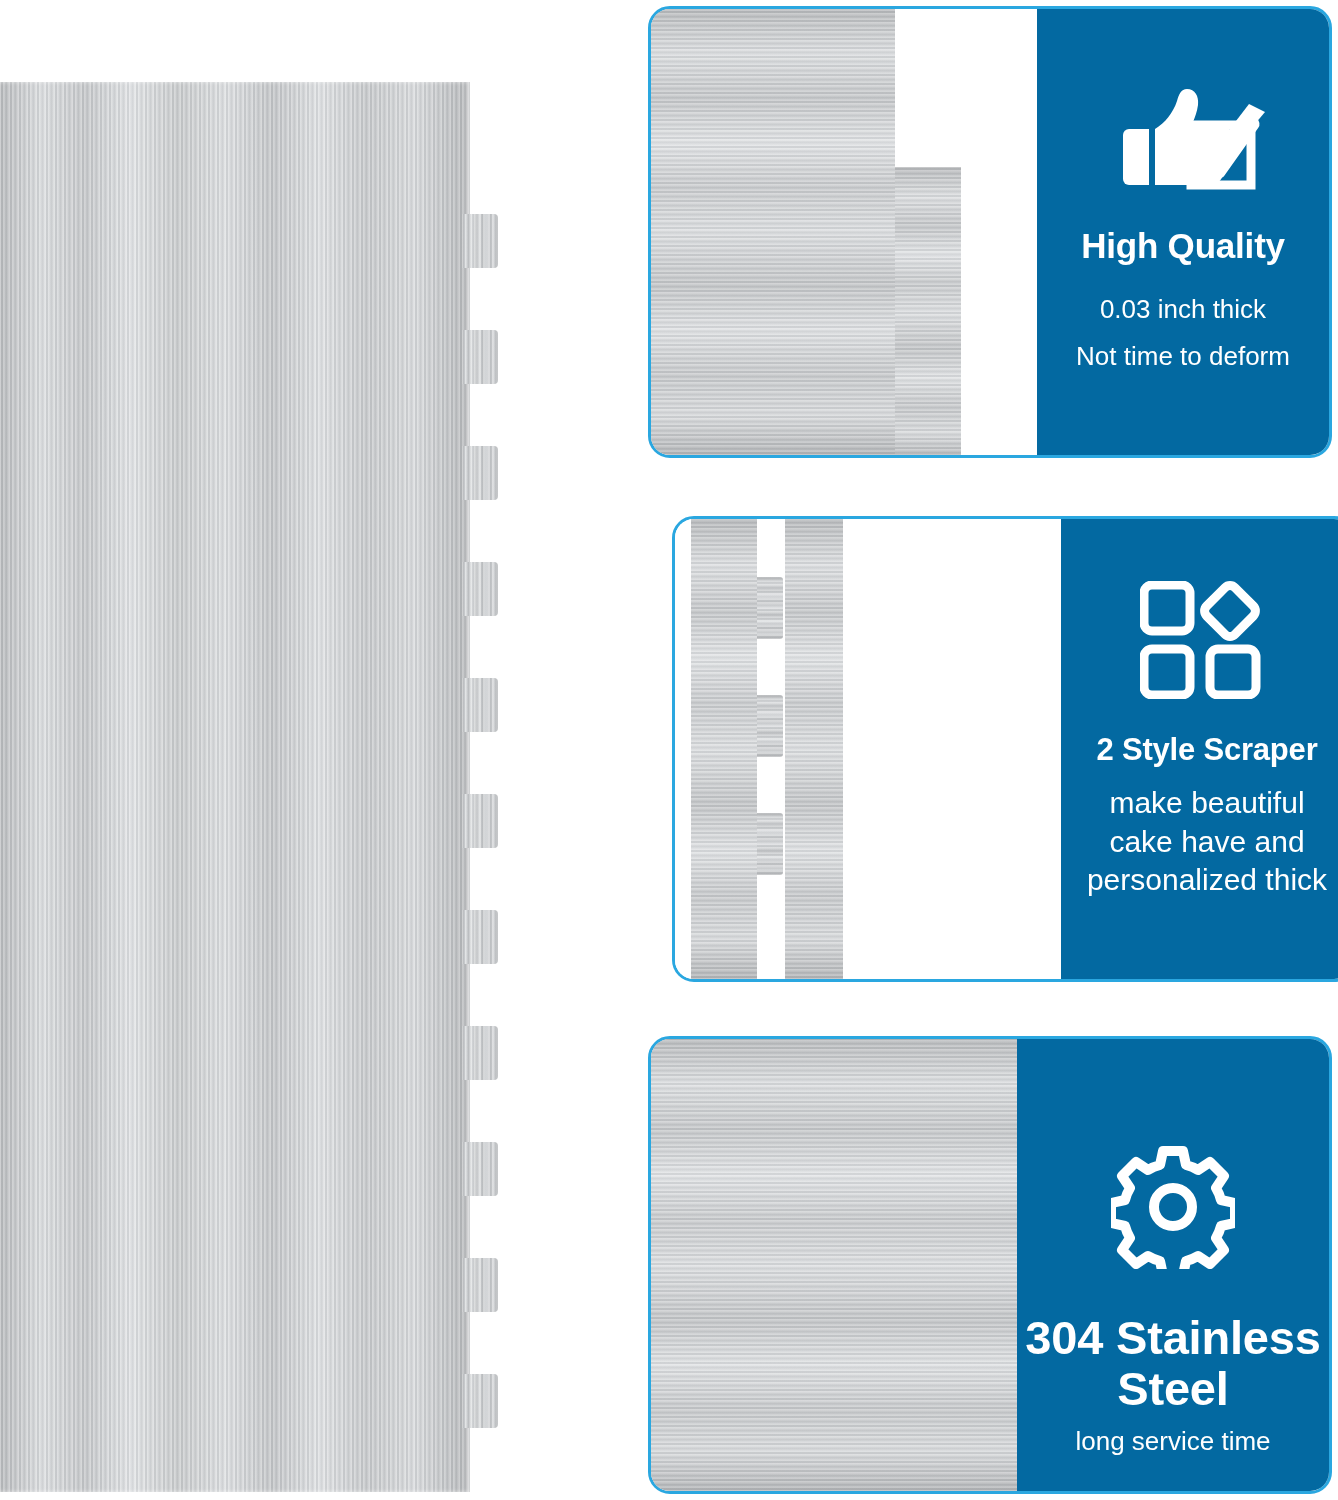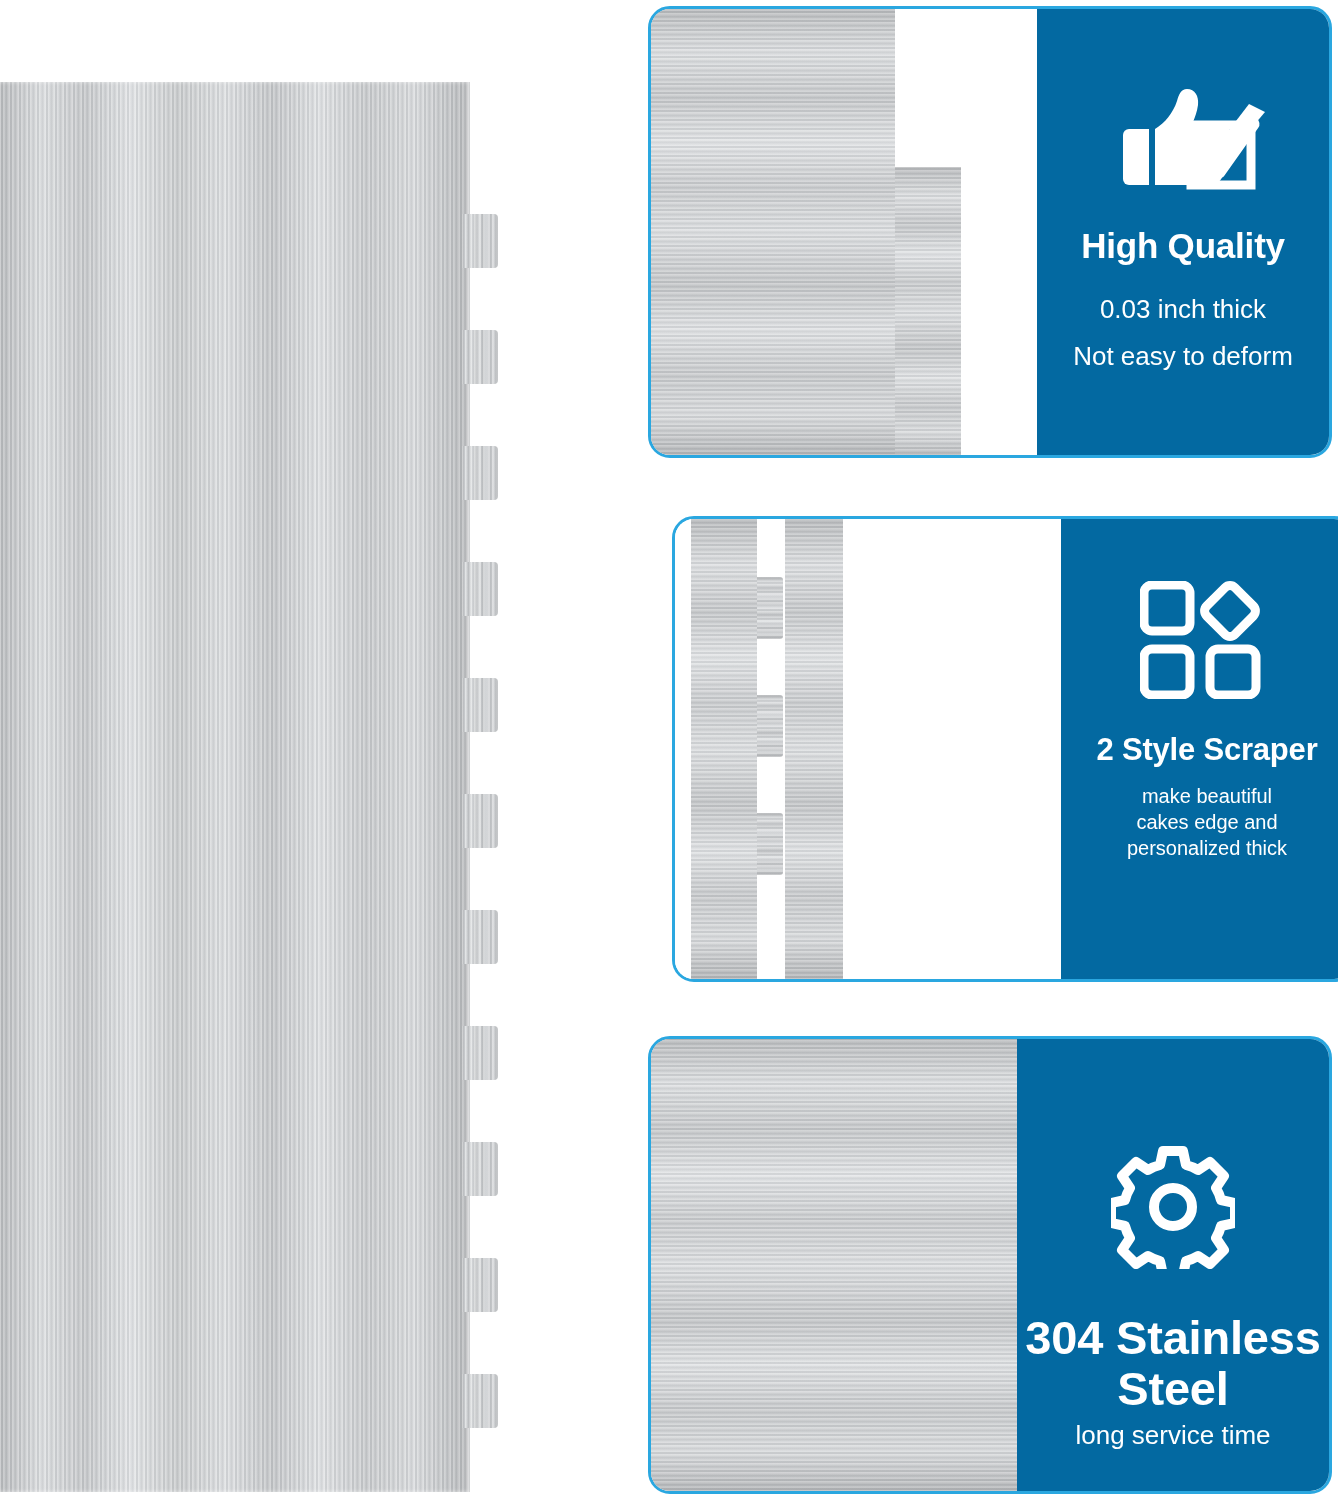--- a/index.html
+++ b/index.html
@@ -138,21 +138,21 @@
     position: absolute; left: 0; top: 0; width: 244px; height: 100%;
   }
   #q-metal-step {
     position: absolute; left: 244px; top: 158px; width: 66px; height: 292px;
   }
 
   
   #card-style .card-photo { width: 392px; }
   #card-style .card-info  { width: 292px; padding-top: 62px; }
   #card-style .info-title { font-size: 31px; margin-top: 30px; }
-  #card-style .info-sub   { font-size: 20px; margin-top: 18px; }
+  #card-style .info-sub   { font-size: 30px; margin-top: 18px; }
 
   #s-white {
     position: absolute; left: 0; top: 0; width: 392px; height: 100%;
     background: #ffffff;
   }
   #s-strip-left {
     position: absolute; left: 16px; top: 0; width: 66px; height: 100%;
   }
   #s-strip-mid {
     position: absolute; left: 110px; top: 0; width: 58px; height: 100%;
@@ -204,21 +204,21 @@
       <svg width="168" height="112" viewBox="0 0 168 112" fill="none" xmlns="http://www.w3.org/2000/svg">
         <path d="M30 44 h20 v56 h-20 a6 6 0 0 1 -6 -6 v-44 a6 6 0 0 1 6 -6 z" fill="#ffffff"></path>
         <path d="M56 44 c10 -6 18 -16 22 -28 c2 -7 4 -12 10 -12 c8 0 12 7 11 16 c-1 7 -3 12 -5 17 h26 c7 0 12 5 11 12 l-6 37 c-1 8 -6 14 -14 14 h-55 z" fill="#ffffff"></path>
         <path d="M92 40 h60 v60 h-60 z" fill="none" stroke="#ffffff" stroke-width="9"></path>
         <path d="M104 70 l16 17 l34 -48" fill="none" stroke="#ffffff" stroke-width="13" stroke-linecap="round" stroke-linejoin="round"></path>
         <path d="M150 19 l16 8 l-42 50 l-13 -7 z" fill="#ffffff"></path>
       </svg>
     </span>
     <div class="info-title">High Quality</div>
     <div class="info-sub">0.03 inch thick</div>
-    <div class="info-sub">Not easy to deform</div>
+    <div class="info-sub">Not time to deform</div>
   </div>
 </div>
 
 <div id="card-style" class="card">
 
   <div class="card-photo">
     <div id="s-white"></div>
     <div id="s-strip-left" class="metal-v"></div>
     <div class="s-tooth metal-v" style="top:58px;"></div>
     <div class="s-tooth metal-v" style="top:176px;"></div>
@@ -230,32 +230,32 @@
     <span class="info-icon">
       <svg width="134" height="118" viewBox="0 0 134 118" fill="none" xmlns="http://www.w3.org/2000/svg">
         <rect x="4" y="4" width="46" height="46" rx="8" fill="none" stroke="#ffffff" stroke-width="9"></rect>
         <rect x="70" y="68" width="46" height="46" rx="8" fill="none" stroke="#ffffff" stroke-width="9"></rect>
         <rect x="4" y="68" width="46" height="46" rx="8" fill="none" stroke="#ffffff" stroke-width="9"></rect>
         <rect x="70" y="10" width="40" height="40" rx="7" transform="rotate(45 90 30)" fill="none" stroke="#ffffff" stroke-width="9"></rect>
       </svg>
     </span>
     <div class="info-title">2 Style Scraper</div>
     <div class="info-sub">make beautiful</div>
-    <div class="info-sub" style="margin-top:0">cakes edge and</div>
+    <div class="info-sub" style="margin-top:0">cake have and</div>
     <div class="info-sub" style="margin-top:0">personalized thick</div>
   </div>
 </div>
 
 <div id="card-steel" class="card">
 
   <div class="card-photo metal-v"></div>
 
   <div class="card-info">
     <span class="info-icon">
       <svg width="124" height="124" viewBox="0 0 124 124" fill="none" xmlns="http://www.w3.org/2000/svg">
         <path d="M62 6 l10 0 l3 14 a44 44 0 0 1 12 5 l12 -8 l14 14 l-8 12 a44 44 0 0 1 5 12 l14 3 l0 20 l-14 3 a44 44 0 0 1 -5 12 l8 12 l-14 14 l-12 -8 a44 44 0 0 1 -12 5 l-3 14 l-20 0 l-3 -14 a44 44 0 0 1 -12 -5 l-12 8 l-14 -14 l8 -12 a44 44 0 0 1 -5 -12 l-14 -3 l0 -20 l14 -3 a44 44 0 0 1 5 -12 l-8 -12 l14 -14 l12 8 a44 44 0 0 1 12 -5 l3 -14 z" fill="none" stroke="#ffffff" stroke-width="10" stroke-linejoin="round"></path>
         <circle cx="62" cy="62" r="19" fill="none" stroke="#ffffff" stroke-width="10"></circle>
       </svg>
     </span>
     <div class="info-title">304 Stainless Steel</div>
-    <div class="info-sub" style="margin-top:4px">long service time</div>
+    <div class="info-sub" style="margin-top:10px">long service time</div>
   </div>
 </div>
 
 </body></html>

